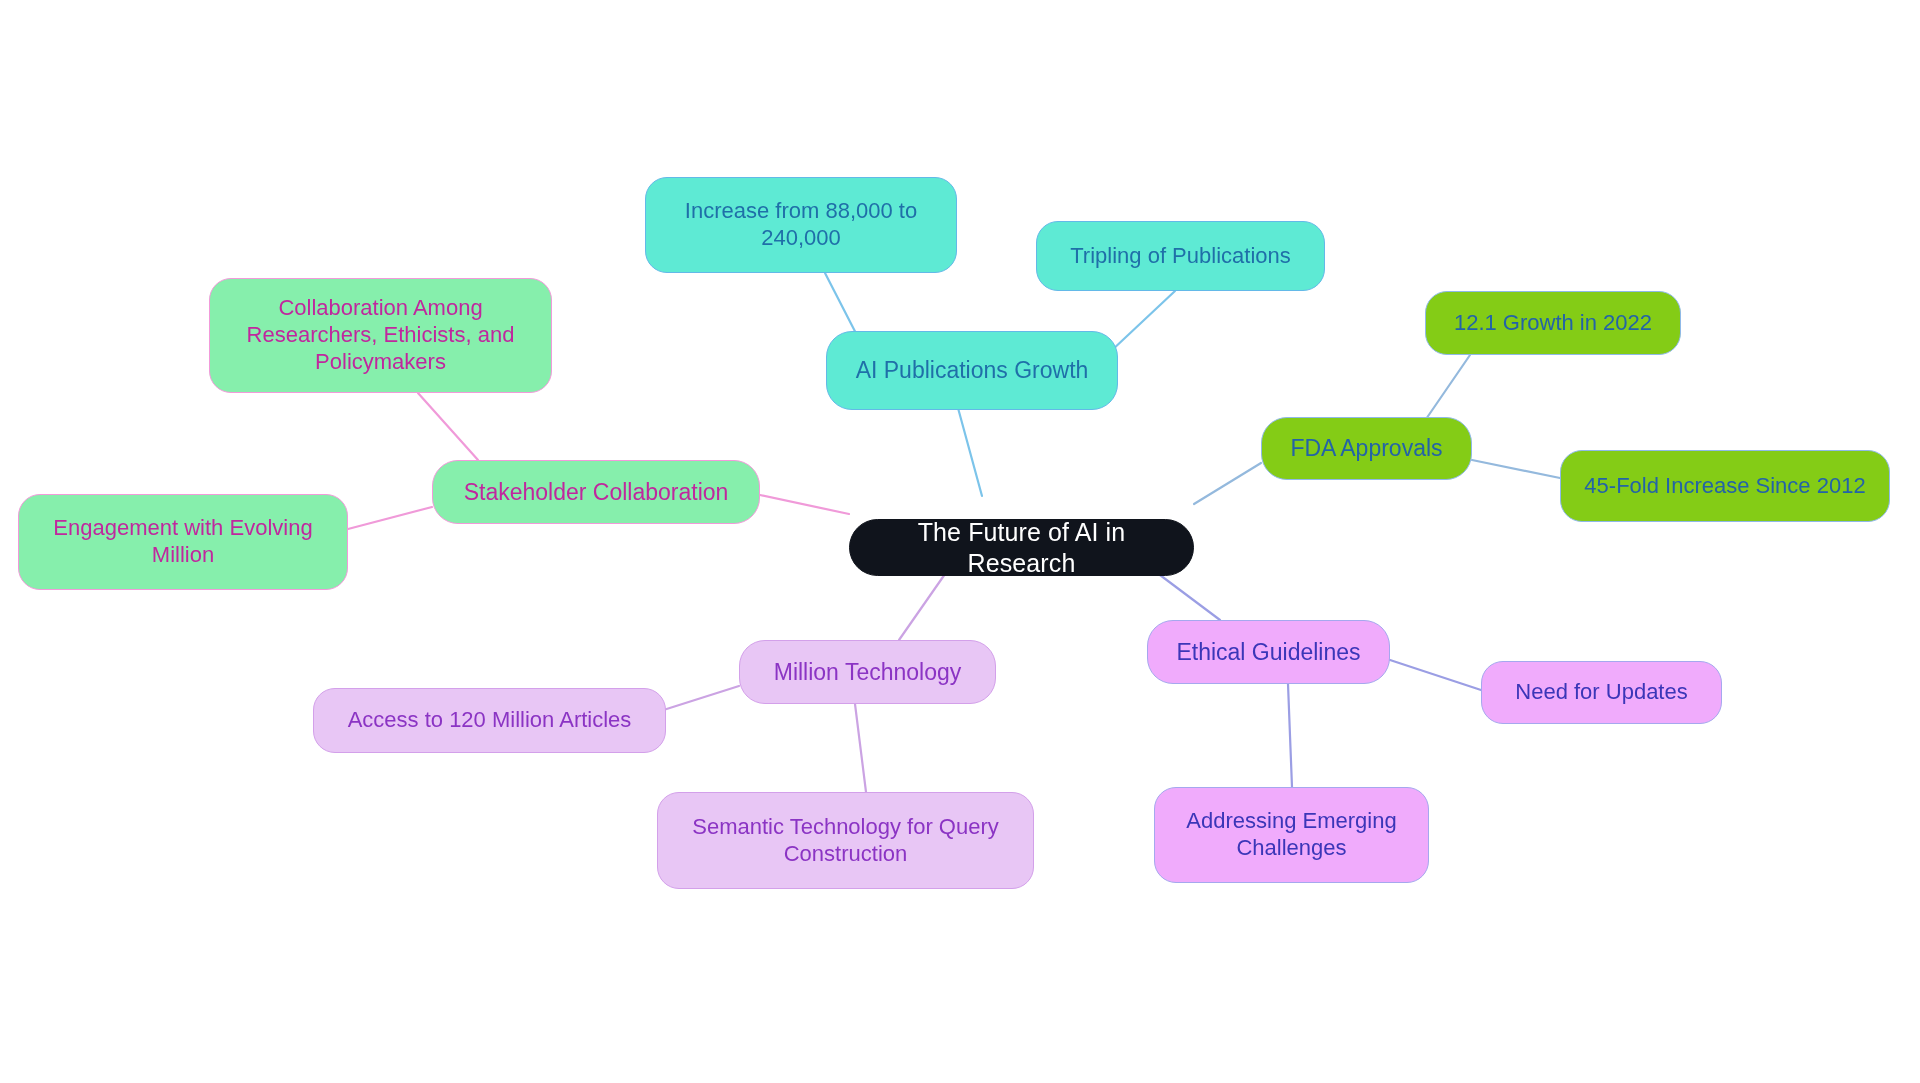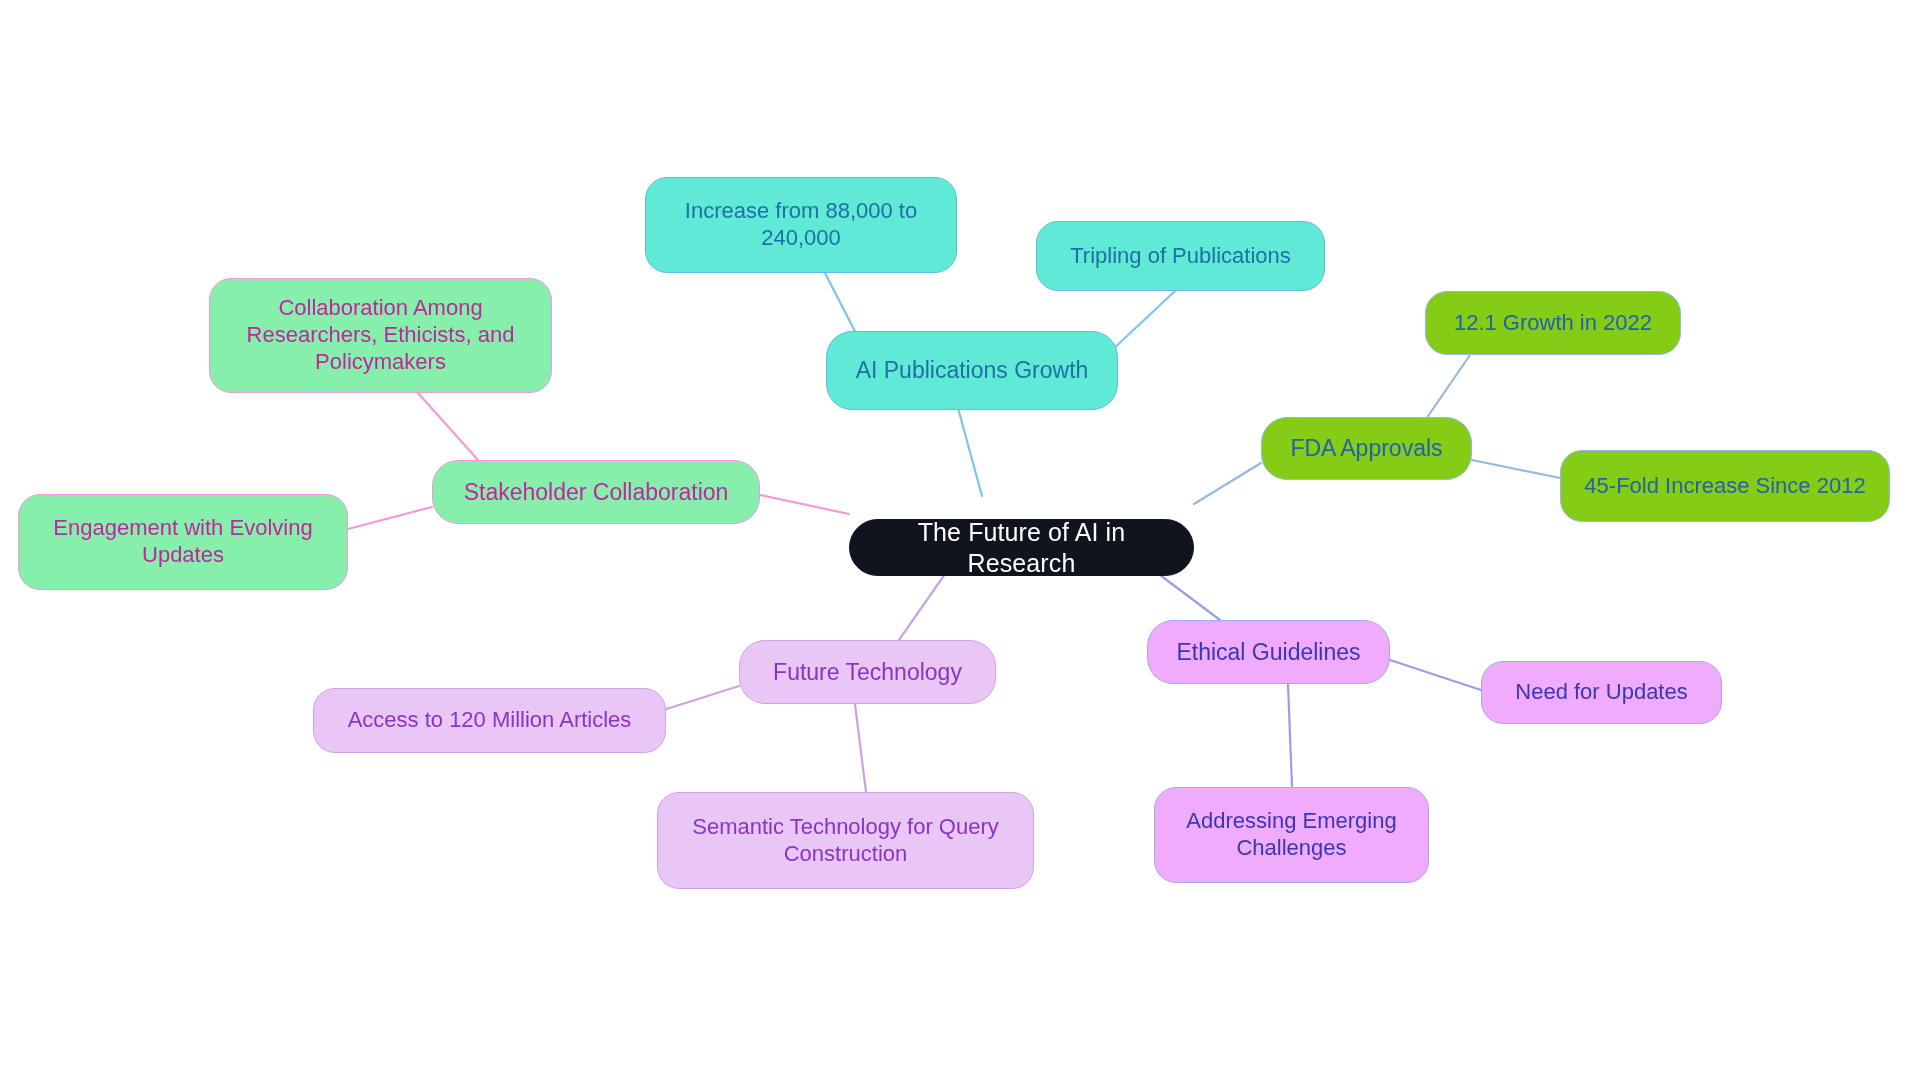--- a/index.html
+++ b/index.html
@@ -91,24 +91,24 @@
       <div class="node leaf c-blue-dark" style="left: 645px; top: 177px; width: 312px; height: 96px;">Increase from 88,000 to
 240,000</div>
       <div class="node leaf c-blue-dark" style="left: 1036px; top: 221px; width: 289px; height: 70px;">Tripling of Publications</div>
       <div class="node branch c-blue-light" style="left: 1261px; top: 417px; width: 211px; height: 63px;">FDA Approvals</div>
       <div class="node leaf c-blue-light" style="left: 1425px; top: 291px; width: 256px; height: 64px;">12.1 Growth in 2022</div>
       <div class="node leaf c-blue-light" style="left: 1560px; top: 450px; width: 330px; height: 72px;">45-Fold Increase Since 2012</div>
       <div class="node branch c-peri" style="left: 1147px; top: 620px; width: 243px; height: 64px;">Ethical Guidelines</div>
       <div class="node leaf c-peri" style="left: 1481px; top: 661px; width: 241px; height: 63px;">Need for Updates</div>
       <div class="node leaf c-peri" style="left: 1154px; top: 787px; width: 275px; height: 96px;">Addressing Emerging
 Challenges</div>
-      <div class="node branch c-violet" style="left: 739px; top: 640px; width: 257px; height: 64px;">Future Technology</div>
+      <div class="node branch c-violet" style="left: 739px; top: 640px; width: 257px; height: 64px;">Million Technology</div>
       <div class="node leaf c-violet" style="left: 301px; top: 688px; width: 353px; height: 65px; margin-left: 12px;">Access to 120 Million Articles</div>
       <div class="node leaf c-violet" style="left: 657px; top: 792px; width: 377px; height: 97px;">Semantic Technology for Query
 Construction</div>
       <div class="node branch c-pink" style="left: 432px; top: 460px; width: 328px; height: 64px;">Stakeholder Collaboration</div>
       <div class="node leaf c-pink" style="left: 209px; top: 278px; width: 343px; height: 115px;">Collaboration Among
 Researchers, Ethicists, and
 Policymakers</div>
       <div class="node leaf c-pink" style="left: 18px; top: 494px; width: 330px; height: 96px;">Engagement with Evolving
-Updates</div>
+Million</div>
     </div>
 </div>
 
 </body></html>

